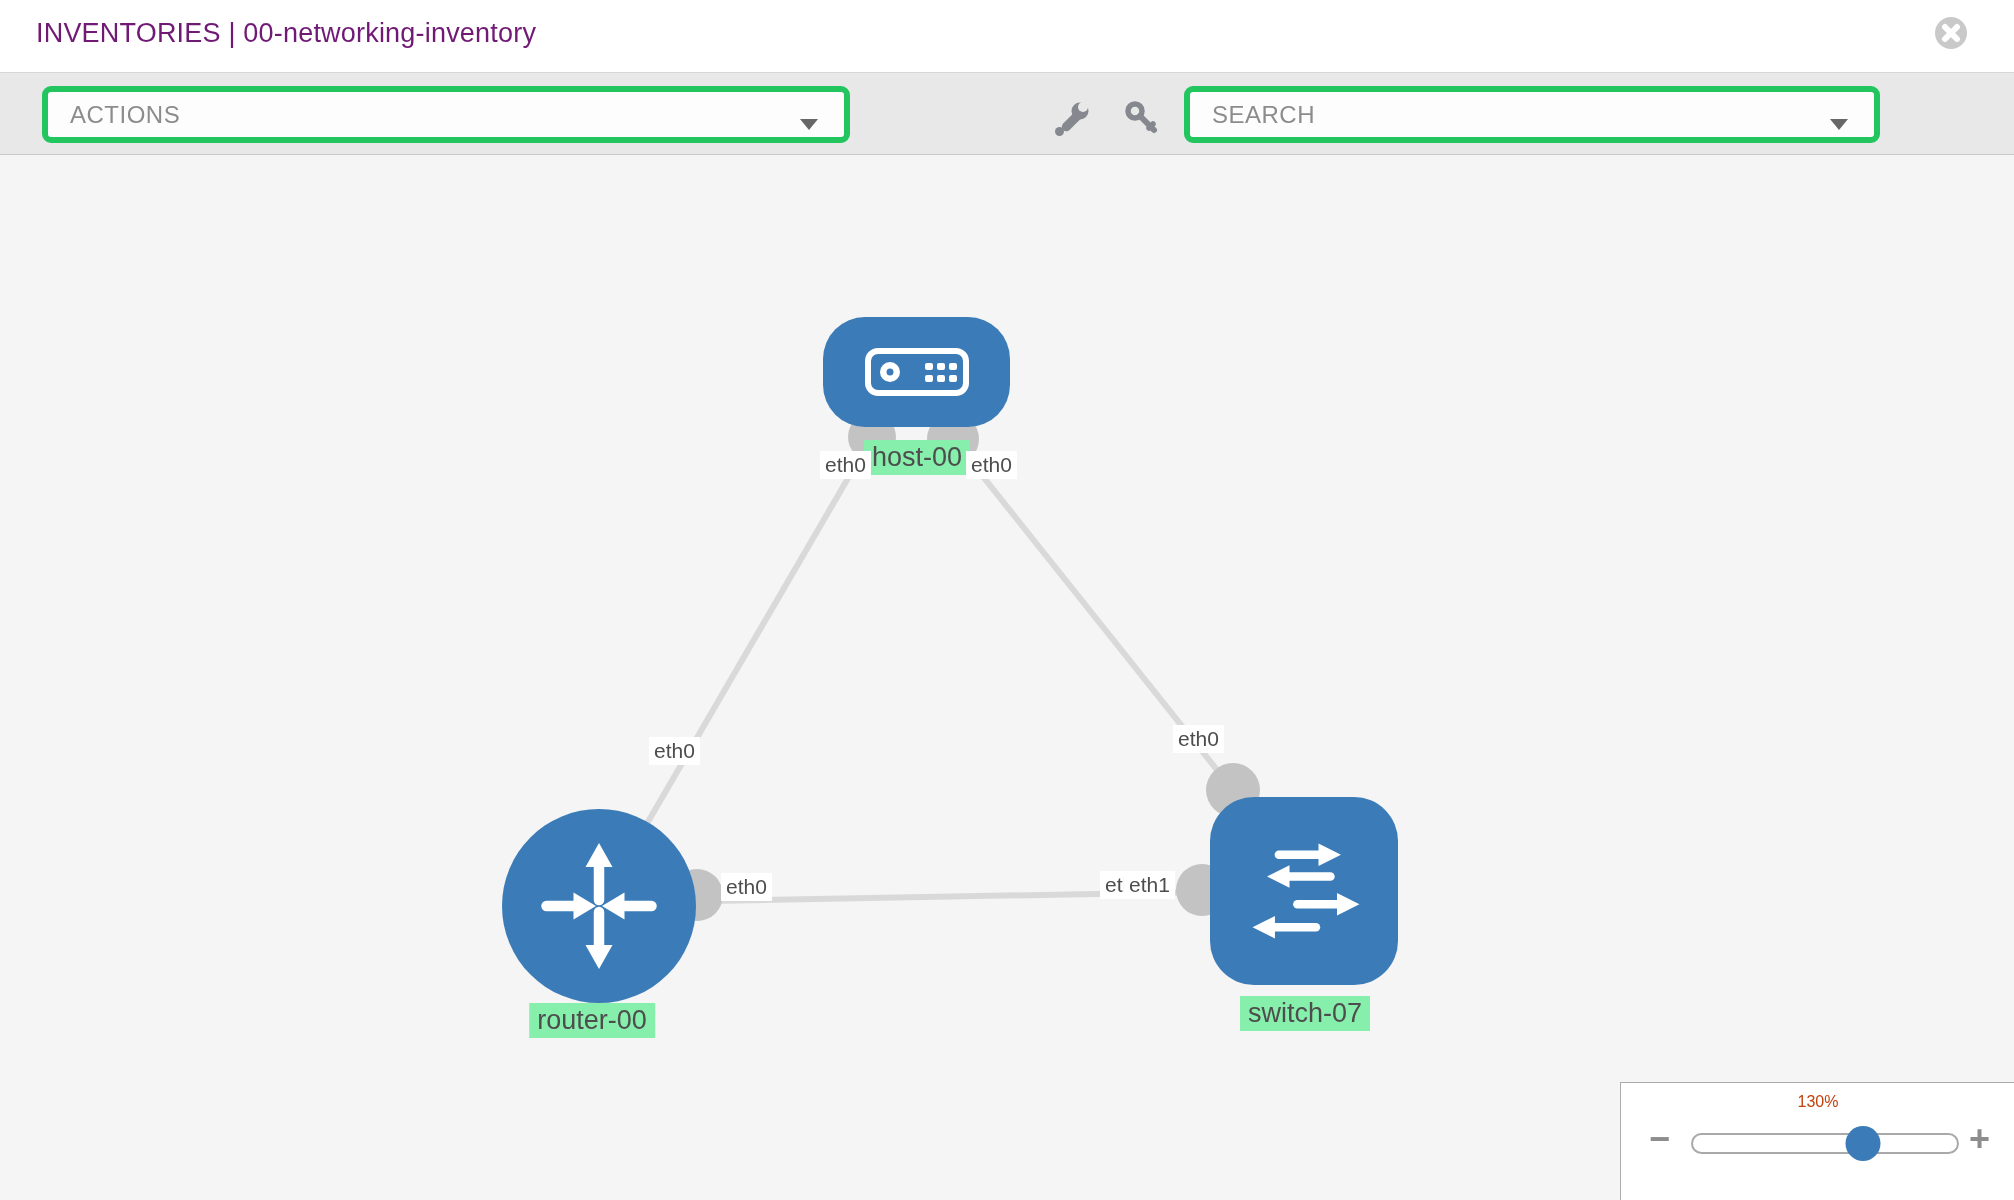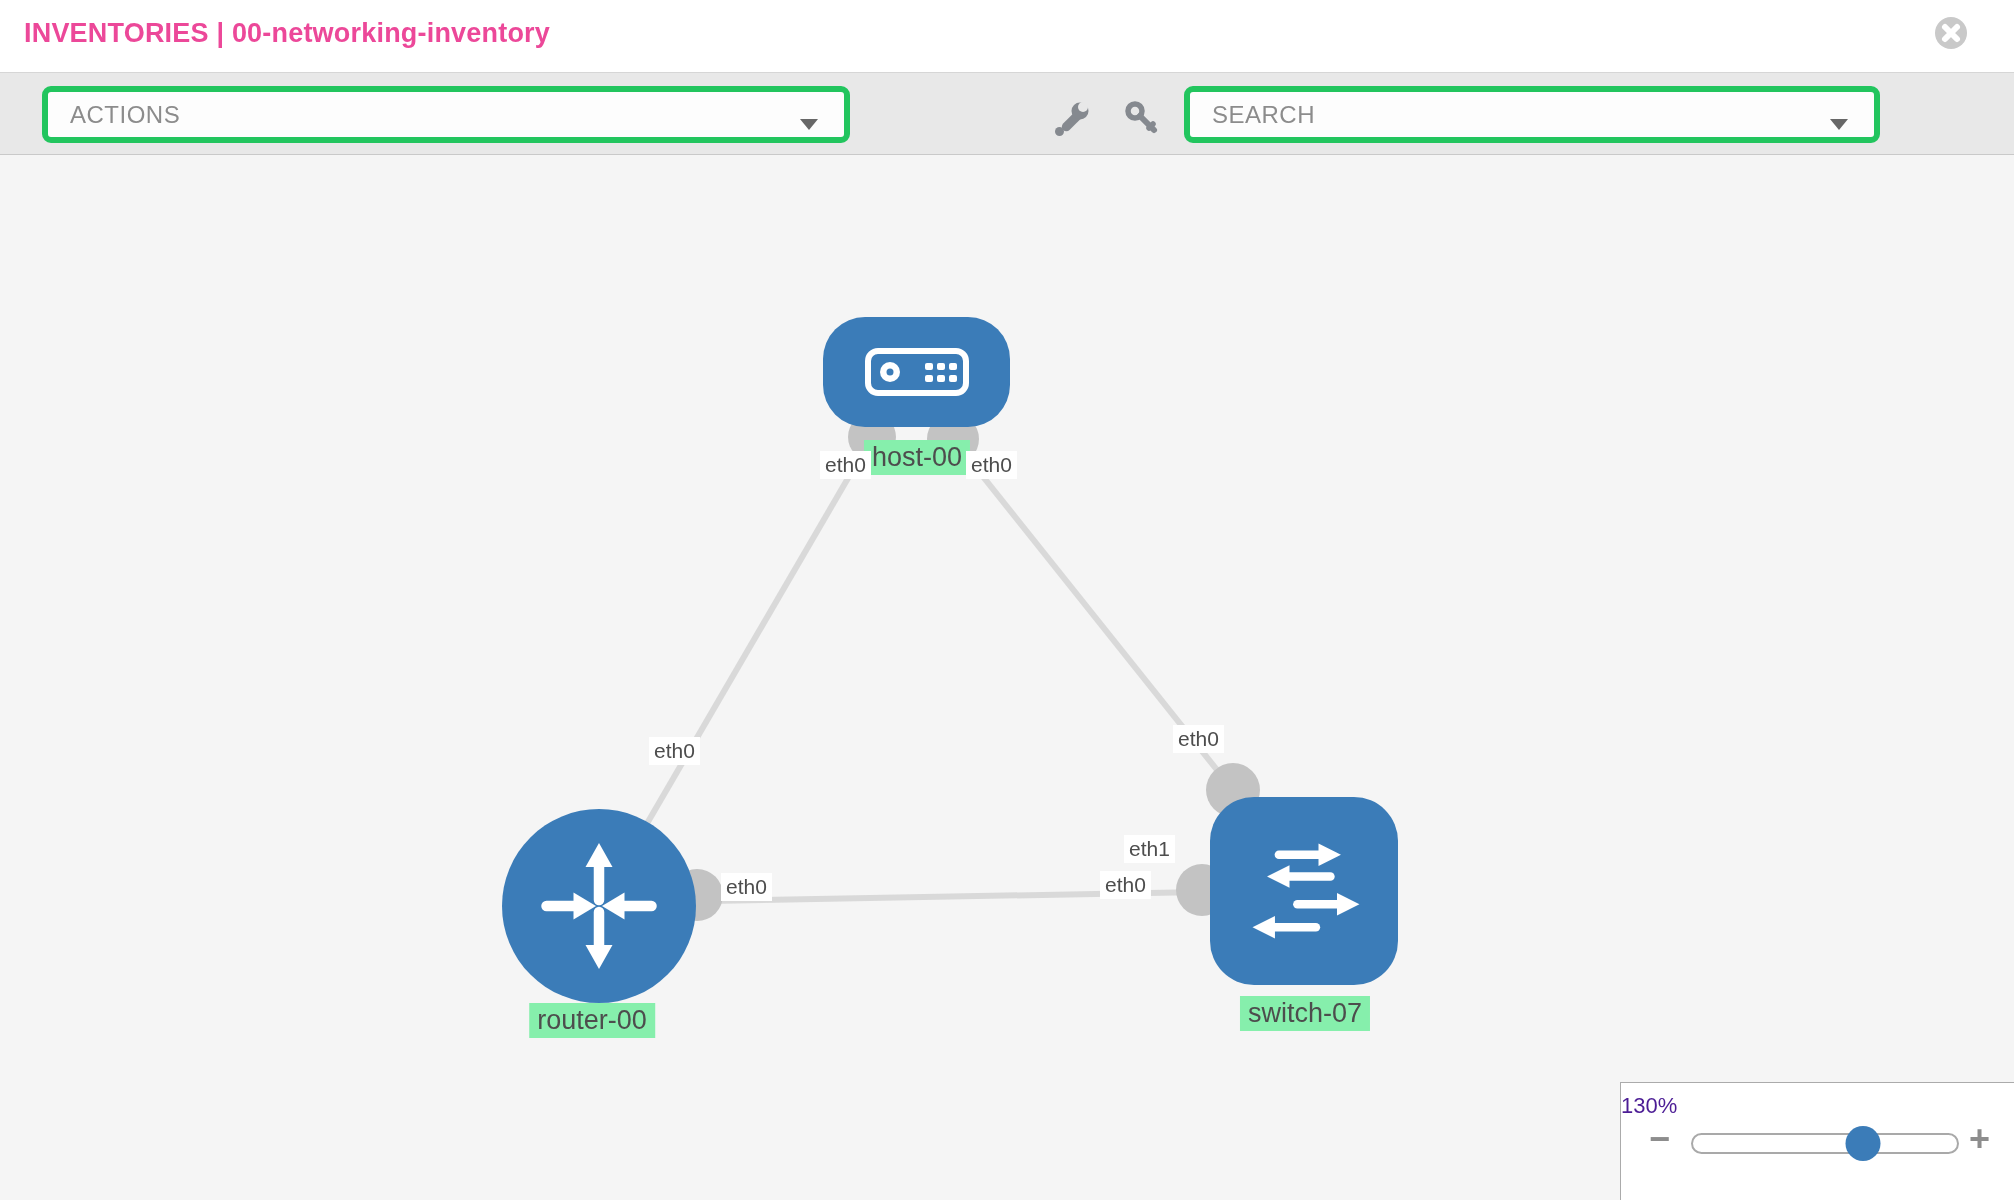--- a/index.html
+++ b/index.html
@@ -1,22 +1,22 @@
 <!DOCTYPE html>
 <html><head>
 <meta charset="utf-8">
 <style>
   * { margin:0; padding:0; box-sizing:border-box; }
   html,body { width:2014px; height:1200px; overflow:hidden;
     font-family:"Liberation Sans","DejaVu Sans",sans-serif; background:#fff; }
 
   
   .header { position:relative; height:72px; background:#ffffff; }
-  .header-title { position:absolute; left:24px; top:18px; font-size:27px;
-    font-weight:bold; color:#ec4899; letter-spacing:0.2px; }
+  .header-title { position:absolute; left:36px; top:18px; font-size:27px;
+    font-weight:normal; color:#701a75; letter-spacing:0.2px; }
   .close-btn { position:absolute; right:46px; top:16px; width:34px; height:34px;
     cursor:pointer; }
 
   
   .toolbar { position:relative; height:83px; background:#e8e8e8;
     border-top:1px solid #d6d6d6; border-bottom:1px solid #c9c9c9; }
   .select-box { position:absolute; top:13px; height:57px; background:#fdfdfd;
     border:6px solid #22c55e; border-radius:9px; display:flex; align-items:center;
     padding:0 22px; cursor:pointer; }
   .select-box .select-label { font-size:24px; color:#8c8c8c; letter-spacing:0.5px; }
@@ -45,26 +45,26 @@
   .label-switch { left:1305px; top:841px; }
 
   .if-chip { position:absolute; background:#ffffff; color:#4d4d4d; font-size:21px;
     padding:2px 5px; white-space:nowrap;text-align:right; }
   .chip-host-left   { left:820px;  top:296px; }
   .chip-host-right  { left:966px;  top:296px; }
   .chip-mid-left    { left:649px;  top:582px; }
   .chip-switch-top  { left:1173px; top:570px; }
   .chip-router-mid  { left:721px;  top:718px; }
   .chip-overlap-bot { left:1100px; top:716px; }
-  .chip-overlap-top { left:1124px; top:680px; }
+  .chip-overlap-top { left:1124px; top:716px; }
 
   
   .zoom-panel { position:absolute; left:1620px; top:927px; width:396px; height:122px;
     background:#ffffff; border:1px solid #ababab; }
-  .zoom-pct { text-align:left; margin-top:10px; font-size:22px; color:#4c1d95; }
+  .zoom-pct { text-align:center; margin-top:10px; font-size:16px; color:#c2410c; }
   .zoom-minus,.zoom-plus { position:absolute; top:38px; font-size:36px; font-weight:bold;
     color:#8d8d8d; cursor:pointer; line-height:36px; }
   .zoom-minus { left:28px; }
   .zoom-plus { left:348px; }
   .zoom-track { position:absolute; left:70px; top:50px; width:268px; height:21px;
     background:#ffffff; border:2px solid #a9a9a9; border-radius:11px; cursor:pointer; }
   .zoom-thumb { position:absolute; top:-9px; width:35px; height:35px; border-radius:50%;
     background:#3b7cb8; transform:translateX(-50%); cursor:grab; }
 </style>
 </head>

